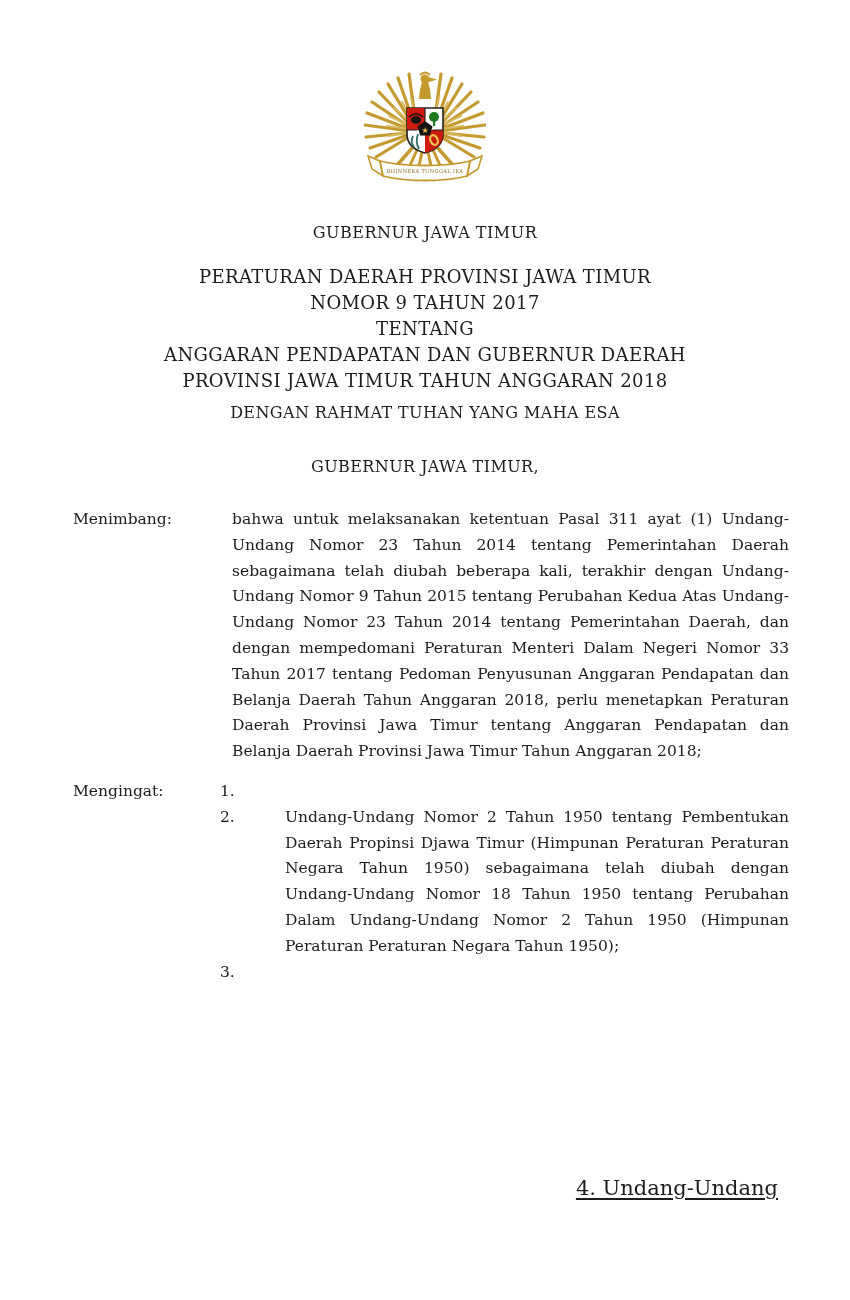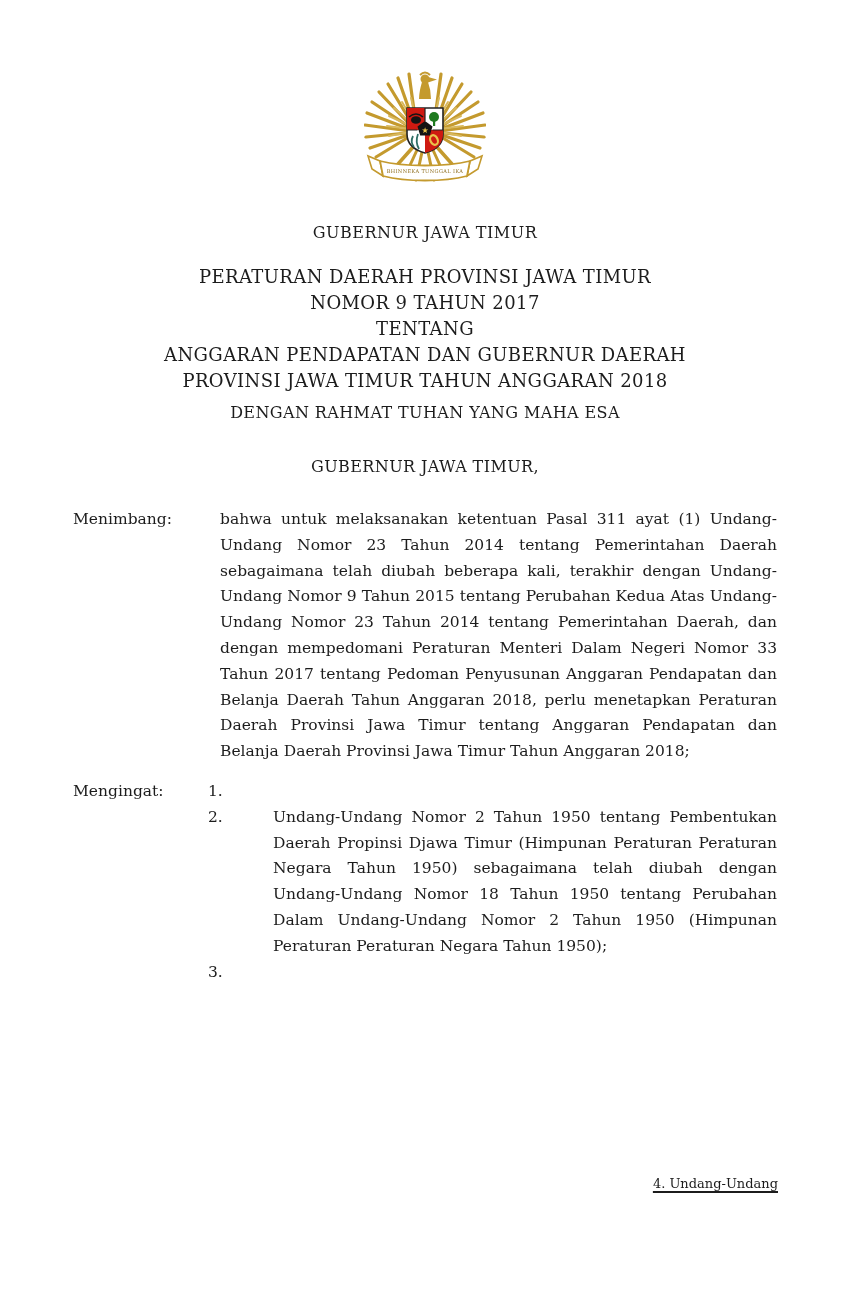--- a/index.html
+++ b/index.html
@@ -22,36 +22,37 @@
   }
   .title-block { margin-top:18px; font-size:18px; letter-spacing:0.4px; line-height:26px; }
   .invocation { margin-top:6px; font-size:16px; letter-spacing:0.4px; line-height:26px; }
   .authority  { margin-top:28px; font-size:16px; letter-spacing:0.4px; line-height:26px; }
   .docrow {
     display:grid;
     grid-template-columns:135px 569px;
     padding-left:73px;
     font-size:15.5px;
     line-height:25.8px;
+    gap:12px;
   }
   .docrow-menimbang { margin-top:27px; }
   .docrow-mengingat { margin-top:14px; }
   .label { text-align:left; }
   .para {
     text-align: justify;
     text-justify: inter-word;
   }
   .menimbang-text { padding-left:12px; }
   .list-item { display:grid; grid-template-columns:65px 1fr; }
   .list-num { text-align:left; }
   .catchword {
     position:absolute;
     top:1176px;
     right:72px;
-    font-size:13px;
+    font-size:21px;
     text-decoration: underline;
     text-underline-offset:3px;
     text-decoration-thickness:1.5px;
   }
 </style>
 </head>
 <body>
 
 <div class="page">
 

